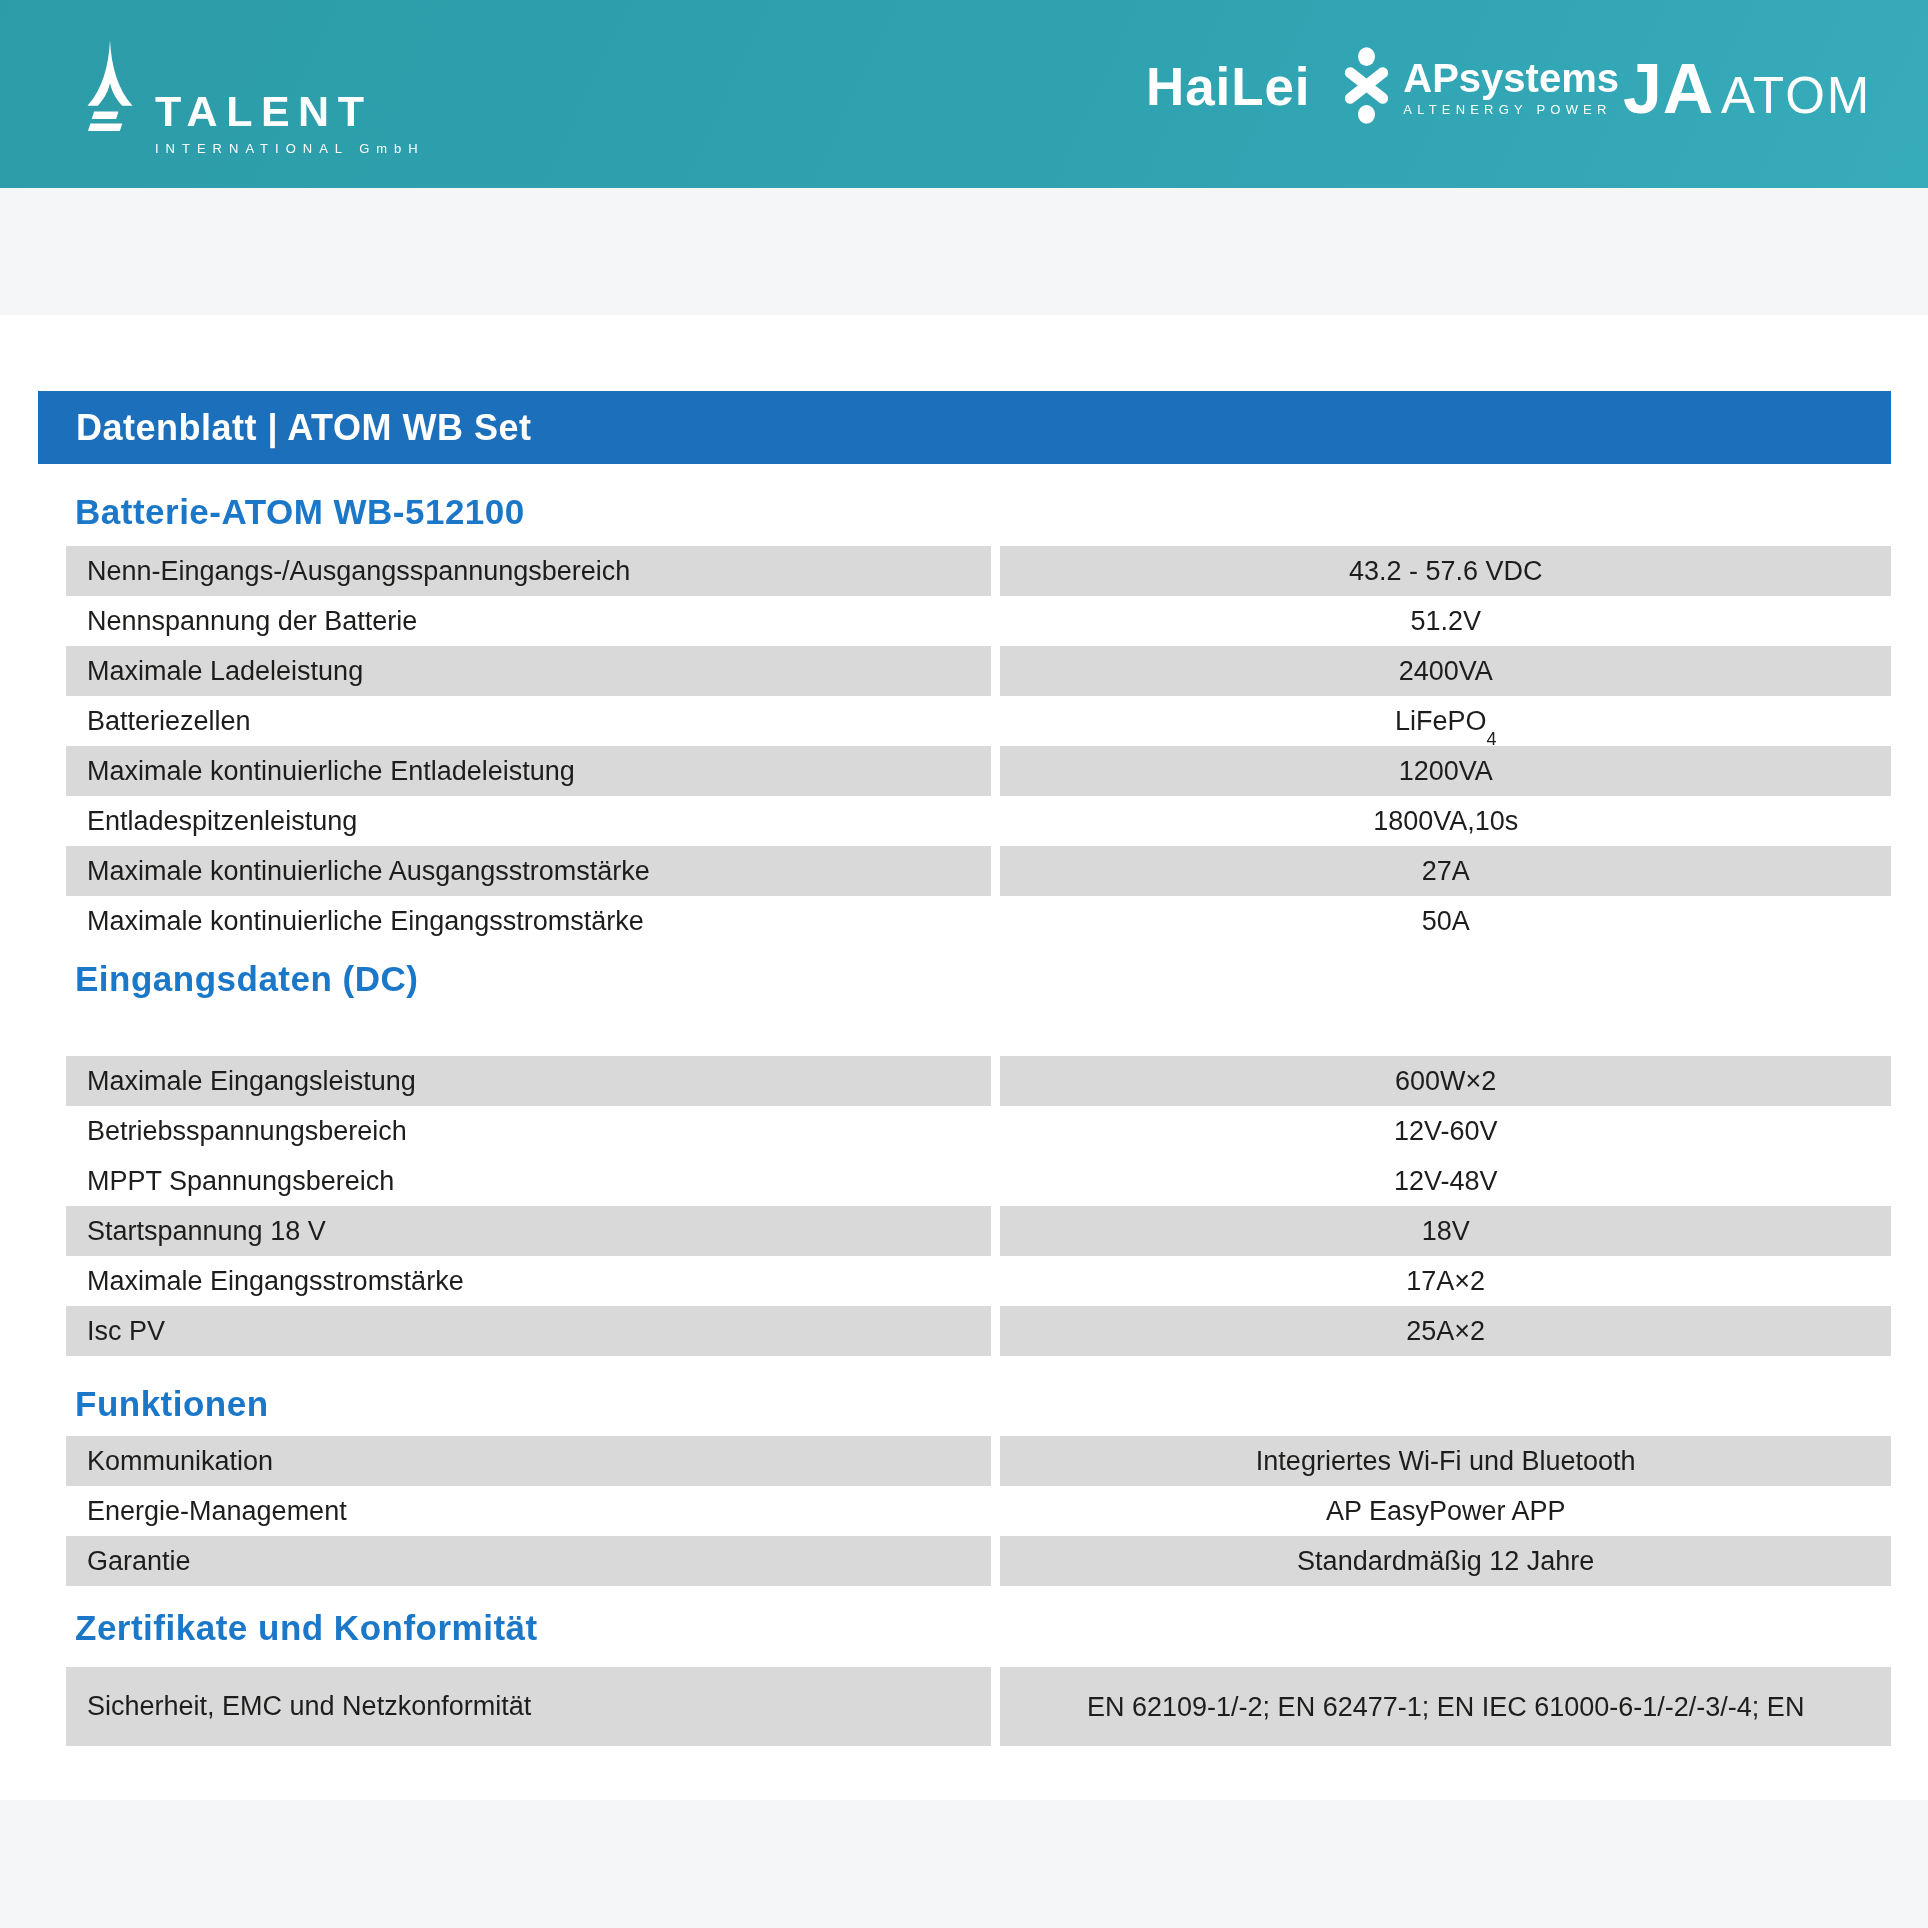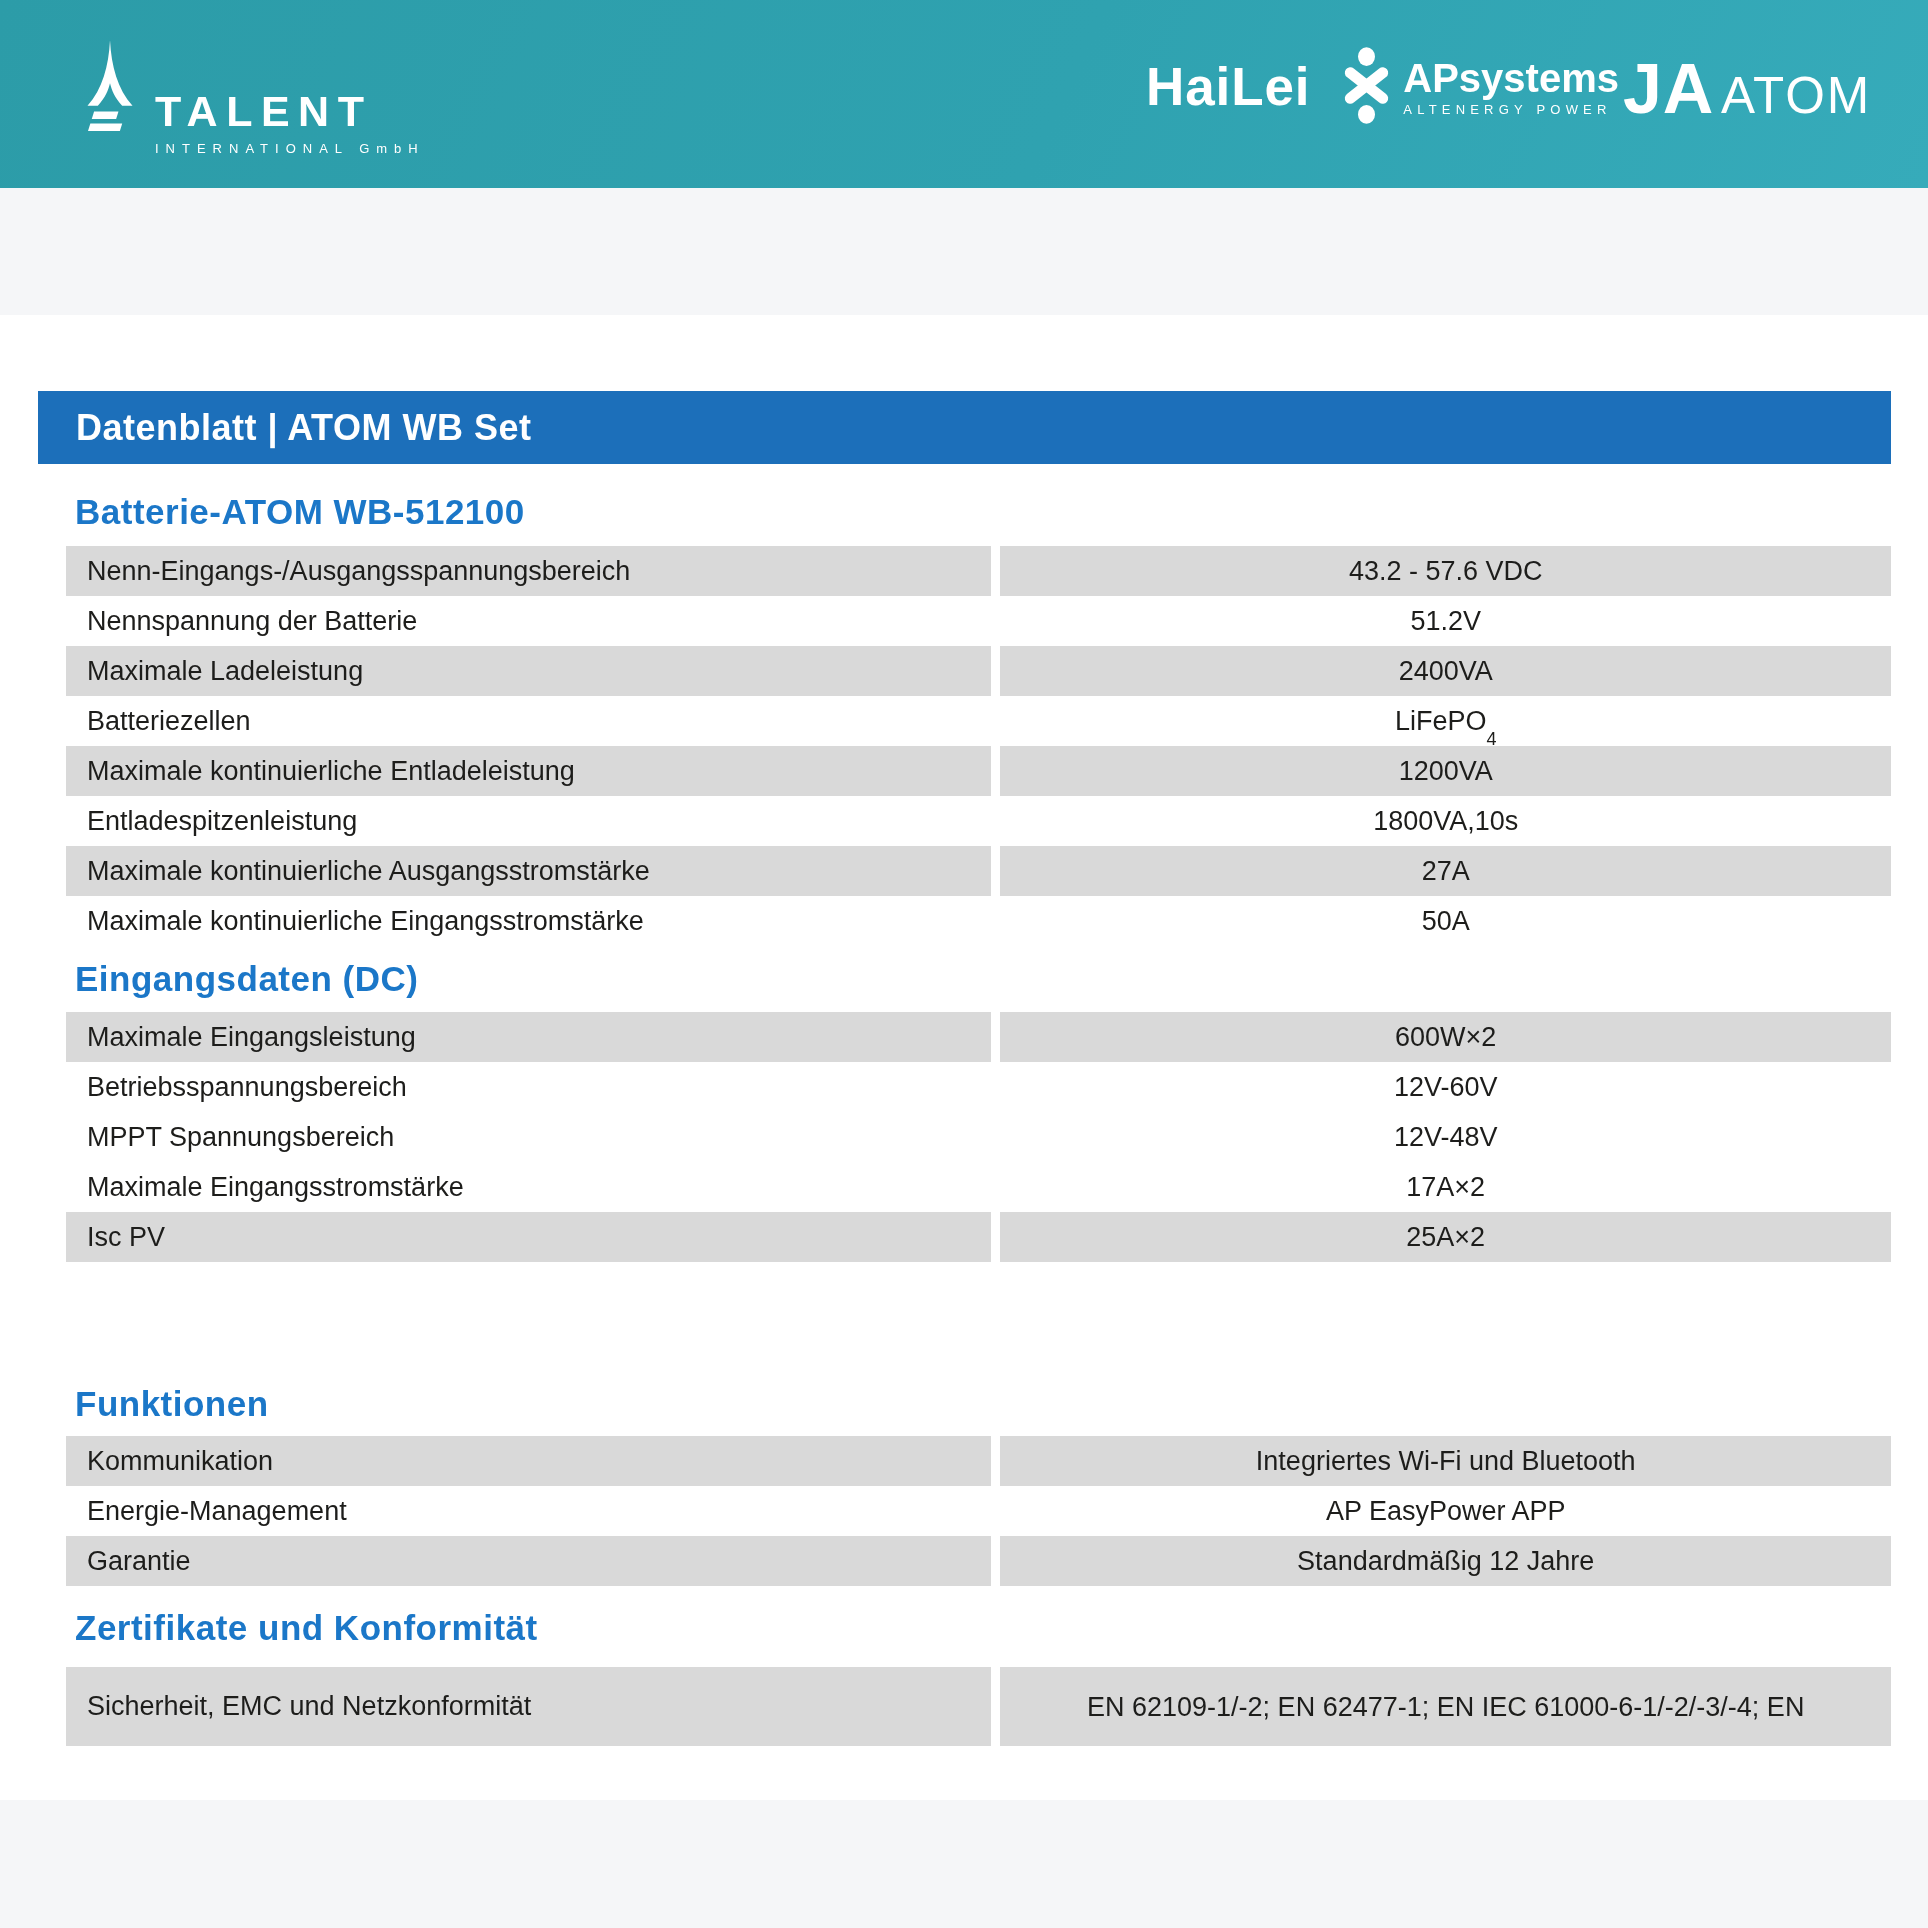--- a/index.html
+++ b/index.html
@@ -46,21 +46,21 @@
   .title-bar-text{color:#fff;font-size:36px;font-weight:bold;letter-spacing:0.5px;}
 
   
   .section-heading{
     left:75px;font-size:35px;font-weight:bold;color:#1B77C8;letter-spacing:0.5px;
   }
   .h1{top:492px}.h2{top:959px}.h3{top:1384px}.h4{top:1608px}
 
   
   .spec-table{left:38px;width:1853px;}
-  .t1{top:546px}.t2{top:1012px}.t3{top:1436px}.t4{top:1667px}
+  .t1{top:546px}.t2{top:1056px}.t3{top:1436px}.t4{top:1667px}
   .row{display:flex;height:50px;margin-left:28px;}
   .row.tall{height:79px;}
   .label-cell{
     width:925px;margin-right:9.4px;box-sizing:border-box;padding-left:21px;
     display:flex;align-items:center;
     font-size:27px;color:#1D1D1B;
   }
   .value-cell{
     flex:1;display:flex;align-items:center;justify-content:center;
     font-size:27px;color:#1D1D1B;text-align:center;
@@ -163,20 +163,24 @@
     <div class="label-cell">Maximale Eingangsleistung</div>
     <div class="value-cell">600W×2</div>
   </div>
   <div class="row">
     <div class="label-cell">Betriebsspannungsbereich</div>
     <div class="value-cell">12V-60V</div>
   </div>
   <div class="row">
     <div class="label-cell">MPPT Spannungsbereich</div>
     <div class="value-cell">12V-48V</div>
+  </div>
+  <div class="row shade">
+    <div class="label-cell">Startspannung 18 V</div>
+    <div class="value-cell">18V</div>
   </div>
   <div class="row">
     <div class="label-cell">Maximale Eingangsstromstärke</div>
     <div class="value-cell">17A×2</div>
   </div>
   <div class="row shade">
     <div class="label-cell">Isc PV</div>
     <div class="value-cell">25A×2</div>
   </div>
 </div>

